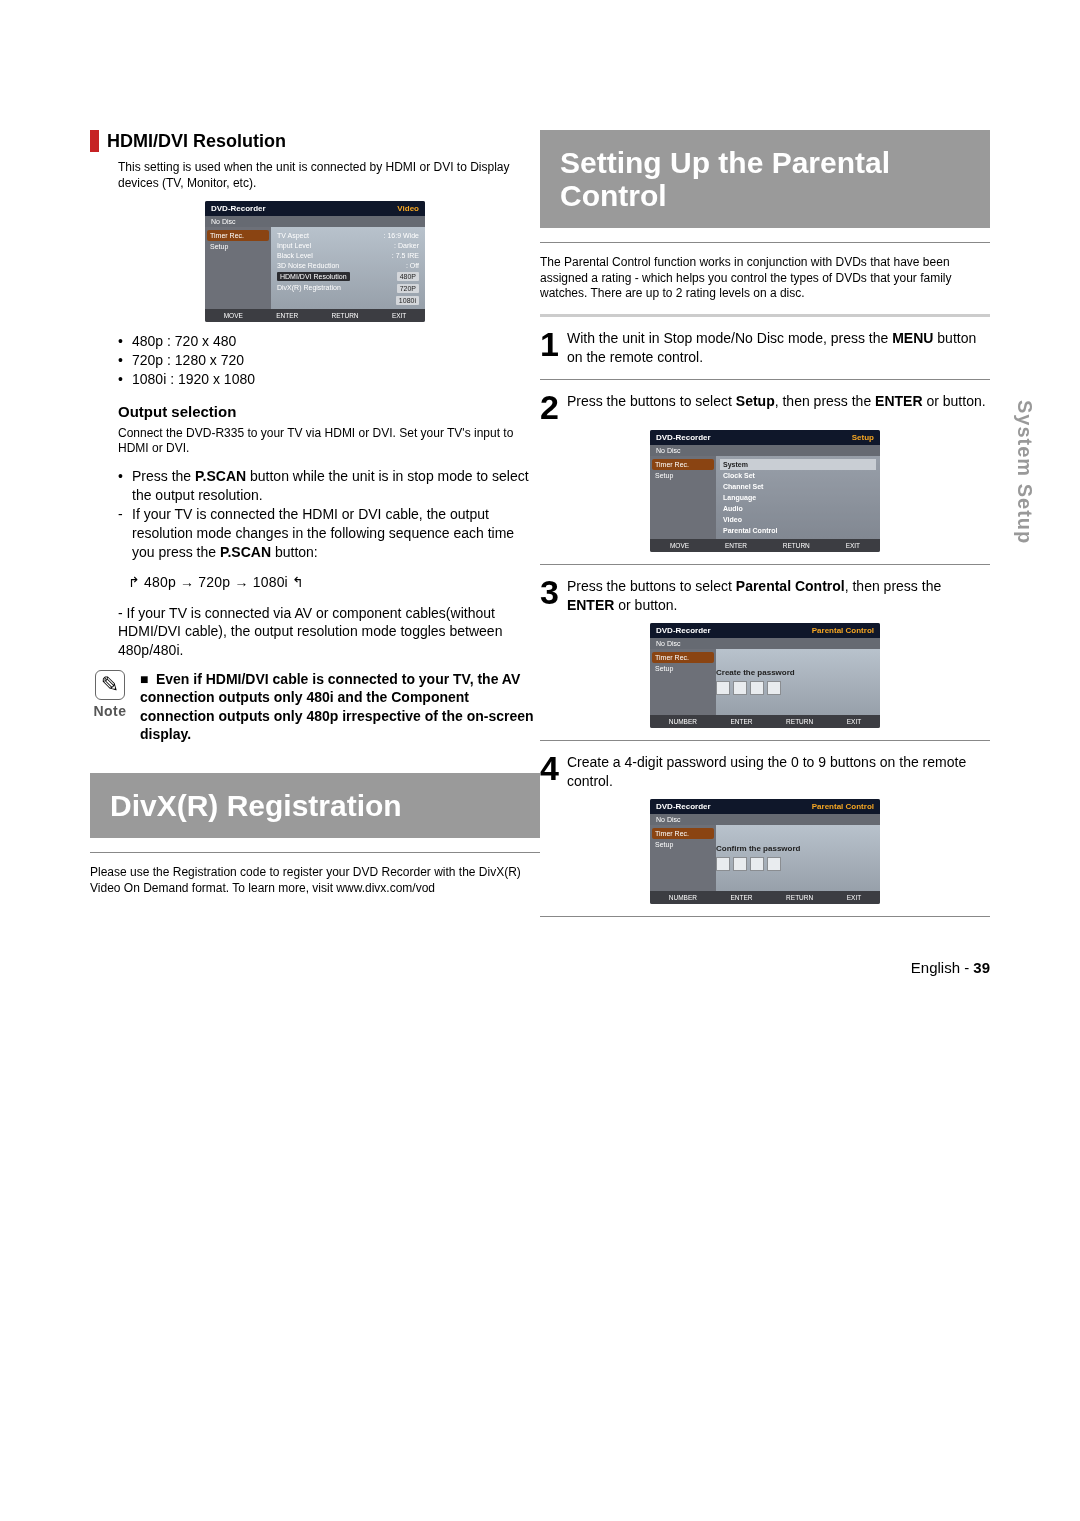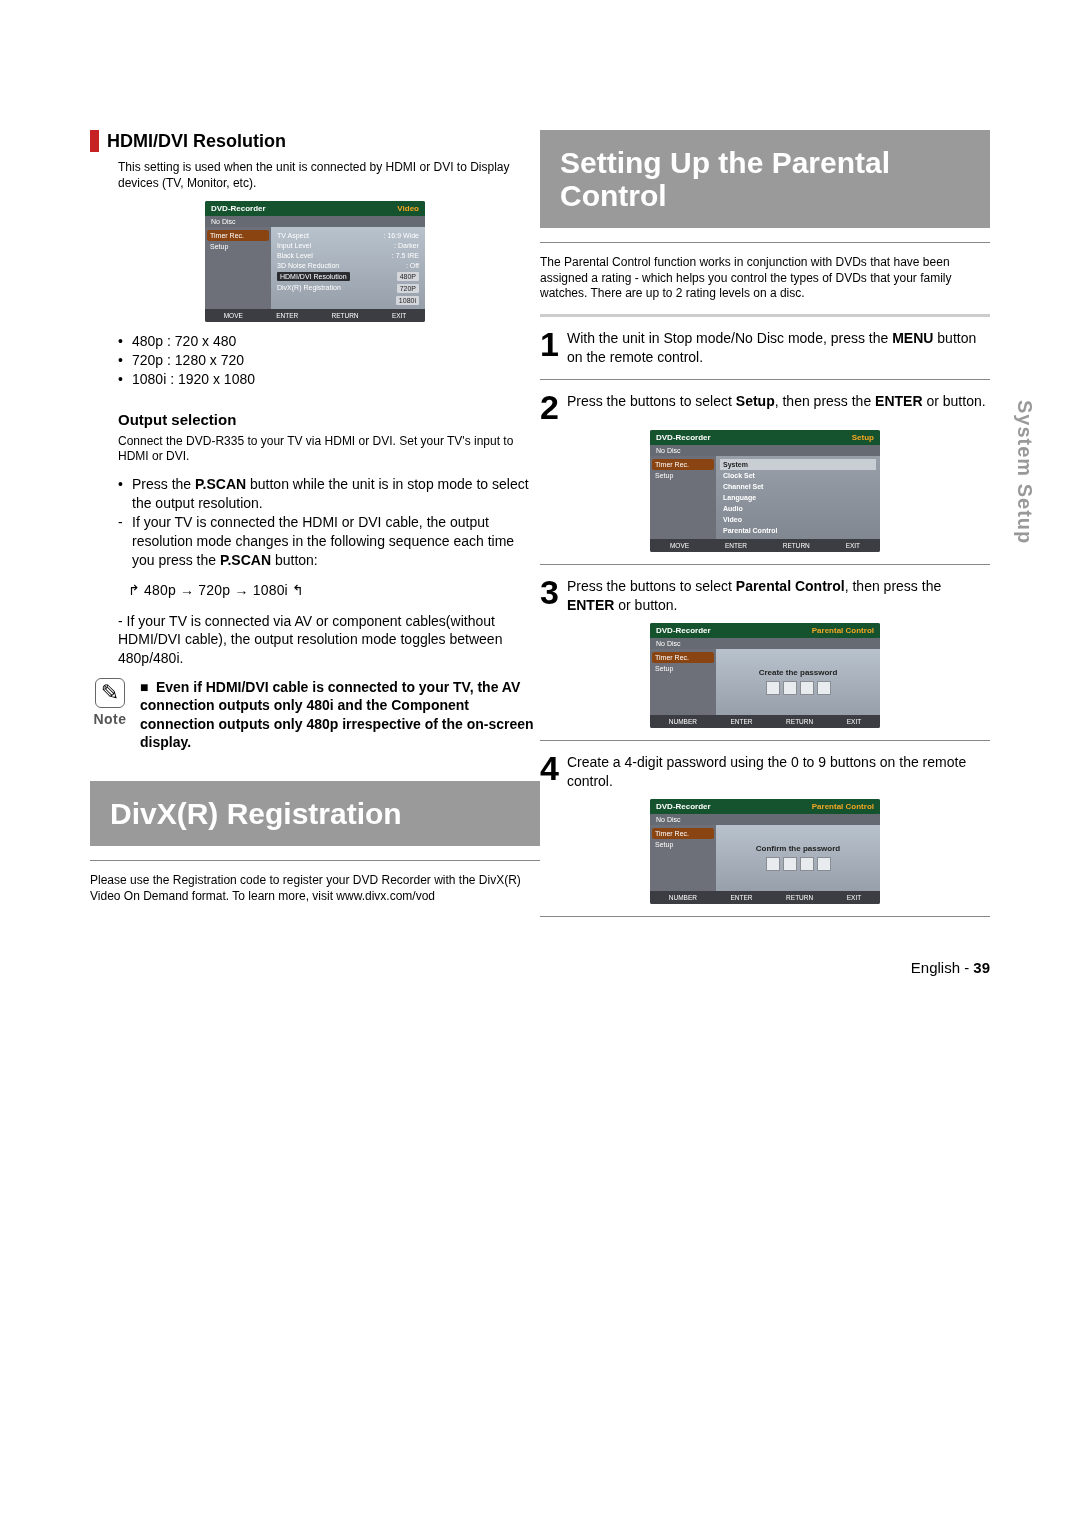--- a/index.html
+++ b/index.html
@@ -39,21 +39,21 @@
   }
   .body-text {
     font-size: 12px;
     line-height: 1.3;
     margin: 0 0 10px 28px;
   }
   .body-text.noindent { margin-left: 0; }
   .sub-bold {
     font-weight: bold;
     font-size: 15px;
-    margin: 22px 0 6px 28px;
+    margin: 14px 0 6px 28px;
   }
   .bullets {
     font-size: 14px;
     line-height: 1.35;
     margin: 6px 0 8px 28px;
   }
   .bullets .row { display:flex; }
   .bullets .row .dot { width:14px; flex:none; }
   .cycle-box {
     display:inline-block;
@@ -129,21 +129,21 @@
     color:#fff;
     margin: 8px auto 10px;
     background: #56575d;
     border-radius: 2px;
     overflow:hidden;
   }
   .osd.large { width: 230px; }
   .osd-titlebar {
     display:flex;
     justify-content:space-between;
-    background:#14532d;
+    background:#0f172a;
     padding:3px 6px 3px 6px;
     font-weight:bold;
   }
   .osd-titlebar .right { color:#f5a623; }
   .osd-sub {
     background:#666a72;
     padding:2px 6px;
     font-size:7px;
   }
   .osd-body {
@@ -195,21 +195,20 @@
     background:#3c3d42;
     font-size:6.5px;
     display:flex;
     justify-content:space-around;
     padding:3px 2px;
   }
   .osd-center {
     flex:1;
     display:flex;
     flex-direction:column;
-    align-items:center;
     justify-content:center;
     color:#222;
   }
   .osd-center .msg {
     font-size:8px;
     font-weight:bold;
     margin-bottom:4px;
   }
   .pw-boxes { display:flex; gap:3px; }
   .pw-boxes span {

